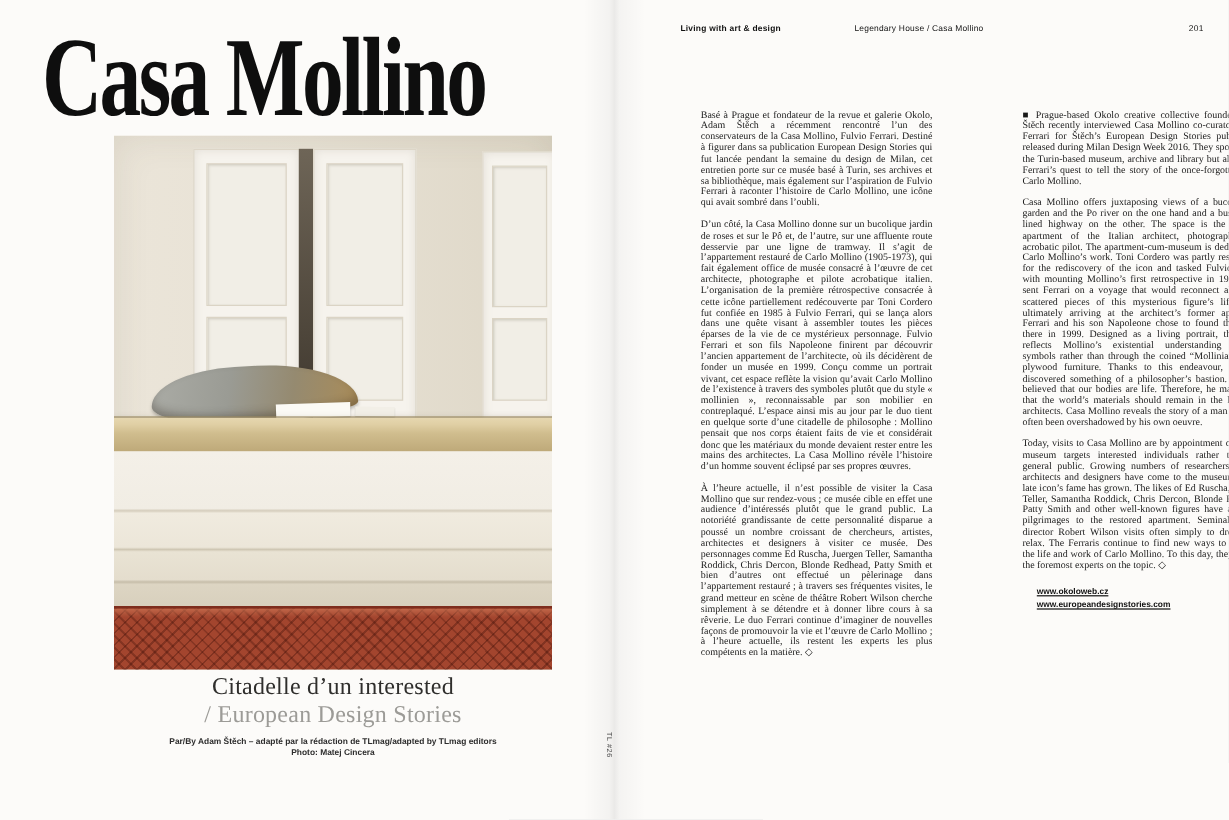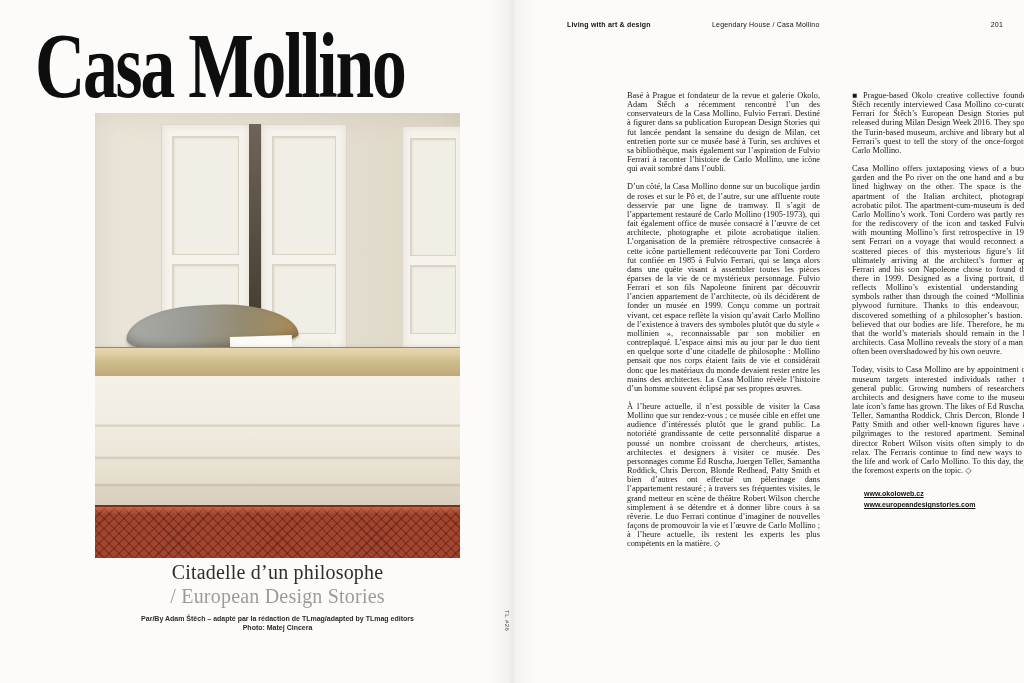--- a/index.html
+++ b/index.html
@@ -58,21 +58,21 @@
 
   
   .hdr{position:absolute;top:21px;font-family:"Liberation Sans",sans-serif;font-size:7px;
        letter-spacing:0.2px;color:#111;}
   .hdr-section{left:567px;font-weight:bold;}
   .hdr-article{left:712px;}
   .hdr-page{left:963px;width:40px;text-align:right;}
 
   .col{position:absolute;top:91px;text-align:justify;font-size:8.3px;line-height:9.15px;color:#191919;}
   .col p{margin:0 0 9px 0;}
-  .col-fr{left:627px;width:193px;}
+  .col-fr{left:584px;width:193px;}
   .col-en{left:852px;width:201px;}
   .links{margin-top:13px;margin-left:12px;font-family:"Liberation Sans",sans-serif;
          font-size:7px;line-height:11px;font-weight:bold;}
   .links a{display:block;color:#111;text-decoration:underline;cursor:pointer;}
 </style>
 </head>
 <body>
 
 <div class="spread">
 
@@ -96,21 +96,21 @@
     <div class="ph-papers"></div>
     <div class="ph-papers2"></div>
     <div class="ph-table"></div>
     <div class="ph-leg ph-leg-l"></div>
     <div class="ph-leg ph-leg-r"></div>
     <div class="ph-steps"></div>
     <div class="ph-carpet"></div>
   </div>
 
   <div class="caption">
-    <div class="cap-title">Citadelle d’un philosophe</div>
+    <div class="cap-title">Citadelle d’un interested</div>
     <div class="cap-sub">/ European Design Stories</div>
   </div>
 
   <div class="credit">
     <div>Par/By Adam Štěch – adapté par la rédaction de TLmag/adapted by TLmag editors</div>
     <div>Photo: Matej Cincera</div>
   </div>
 
   <div class="spine">TL #26</div>
 

